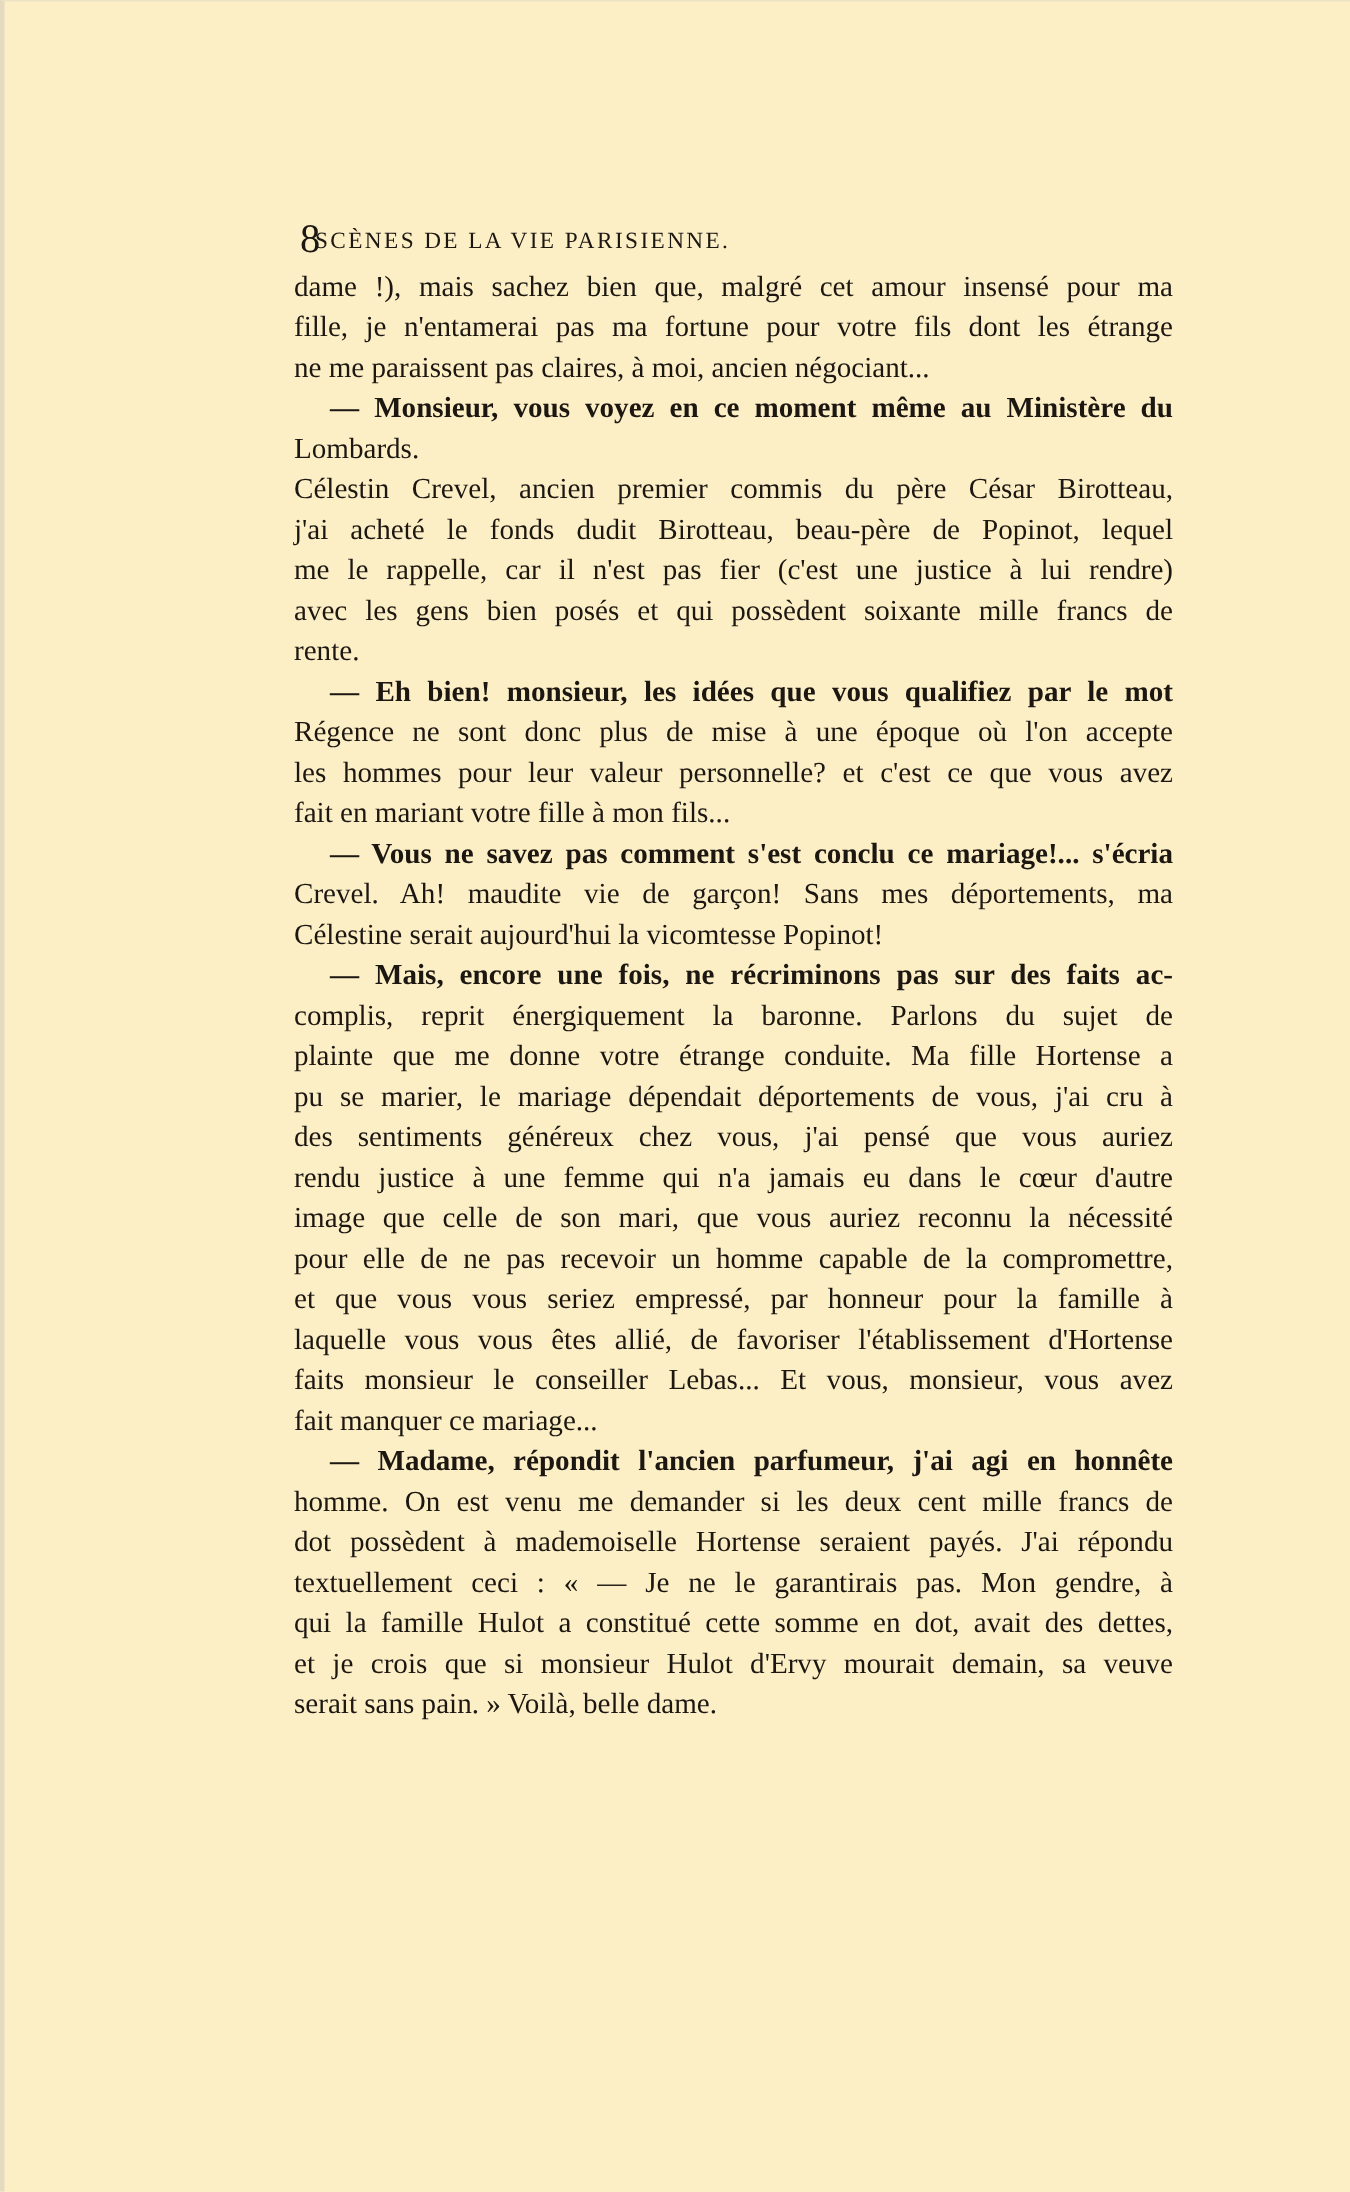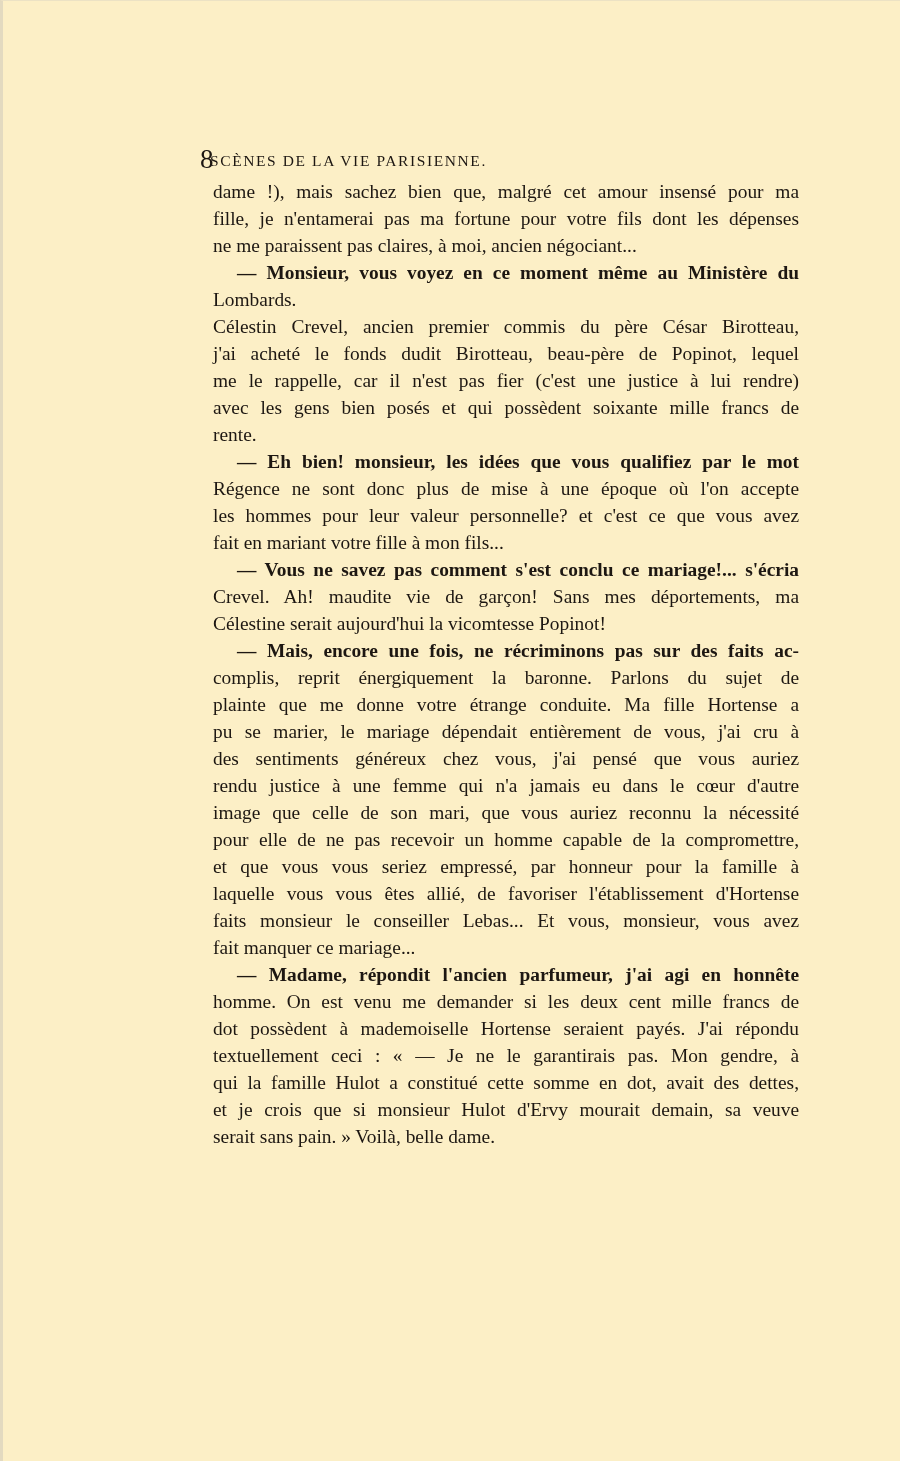--- a/index.html
+++ b/index.html
@@ -23,21 +23,21 @@
   }
   .page-num {
     position: absolute; left: 4px; top: 0; font-size: 27px; line-height: 28px;
   }
   .running-title {
     position: absolute; left: 0; right: 0; top: 4px; text-align: left;
     font-size: 15.5px; letter-spacing: 1.6px; line-height: 24px;
     padding-left: 14px;
   }
   .body-text {
-    position: absolute; left: 210px; top: 177px; width: 586px;
+    position: absolute; left: 193px; top: 177px; width: 586px;
     font-family: "Liberation Serif", "DejaVu Serif", serif;
     font-size: 19.4px; line-height: 27px;
     color: #1d1712;
     font-stretch: condensed;
   }
   .line {
     display: block; white-space: nowrap; text-align: justify;
     text-align-last: justify; height: 27px; overflow: visible;
   }
   .line.last { text-align-last: left; }
@@ -46,40 +46,40 @@
 </head>
 <body>
 
 <div class="page">
   <div class="header">
     <span class="page-num">8</span>
     <div class="running-title">SCÈNES DE LA VIE PARISIENNE.</div>
   </div>
   <div class="body-text" id="body-text">
       <span class="line">dame !), mais sachez bien que, malgré cet amour insensé pour ma</span>
-      <span class="line">fille, je n'entamerai pas ma fortune pour votre fils dont les dépenses</span>
+      <span class="line">fille, je n'entamerai pas ma fortune pour votre fils dont les étrange</span>
       <span class="line last">ne me paraissent pas claires, à moi, ancien négociant...</span>
       <span class="line indent">— Monsieur, vous voyez en ce moment même au Ministère du</span>
       <span class="line last">Lombards.</span>
       <span class="line">Célestin Crevel, ancien premier commis du père César Birotteau,</span>
       <span class="line">j'ai acheté le fonds dudit Birotteau, beau-père de Popinot, lequel</span>
       <span class="line">me le rappelle, car il n'est pas fier (c'est une justice à lui rendre)</span>
       <span class="line">avec les gens bien posés et qui possèdent soixante mille francs de</span>
       <span class="line last">rente.</span>
       <span class="line indent">— Eh bien! monsieur, les idées que vous qualifiez par le mot</span>
       <span class="line">Régence ne sont donc plus de mise à une époque où l'on accepte</span>
       <span class="line">les hommes pour leur valeur personnelle? et c'est ce que vous avez</span>
       <span class="line last">fait en mariant votre fille à mon fils...</span>
       <span class="line indent">— Vous ne savez pas comment s'est conclu ce mariage!... s'écria</span>
       <span class="line">Crevel. Ah! maudite vie de garçon! Sans mes déportements, ma</span>
       <span class="line last">Célestine serait aujourd'hui la vicomtesse Popinot!</span>
       <span class="line indent">— Mais, encore une fois, ne récriminons pas sur des faits ac-</span>
       <span class="line">complis, reprit énergiquement la baronne. Parlons du sujet de</span>
       <span class="line">plainte que me donne votre étrange conduite. Ma fille Hortense a</span>
-      <span class="line">pu se marier, le mariage dépendait entièrement de vous, j'ai cru à</span>
+      <span class="line">pu se marier, le mariage dépendait déportements de vous, j'ai cru à</span>
       <span class="line">des sentiments généreux chez vous, j'ai pensé que vous auriez</span>
       <span class="line">rendu justice à une femme qui n'a jamais eu dans le cœur d'autre</span>
       <span class="line">image que celle de son mari, que vous auriez reconnu la nécessité</span>
       <span class="line">pour elle de ne pas recevoir un homme capable de la compromettre,</span>
       <span class="line">et que vous vous seriez empressé, par honneur pour la famille à</span>
       <span class="line">laquelle vous vous êtes allié, de favoriser l'établissement d'Hortense</span>
       <span class="line">faits monsieur le conseiller Lebas... Et vous, monsieur, vous avez</span>
       <span class="line last">fait manquer ce mariage...</span>
       <span class="line indent">— Madame, répondit l'ancien parfumeur, j'ai agi en honnête</span>
       <span class="line">homme. On est venu me demander si les deux cent mille francs de</span>

